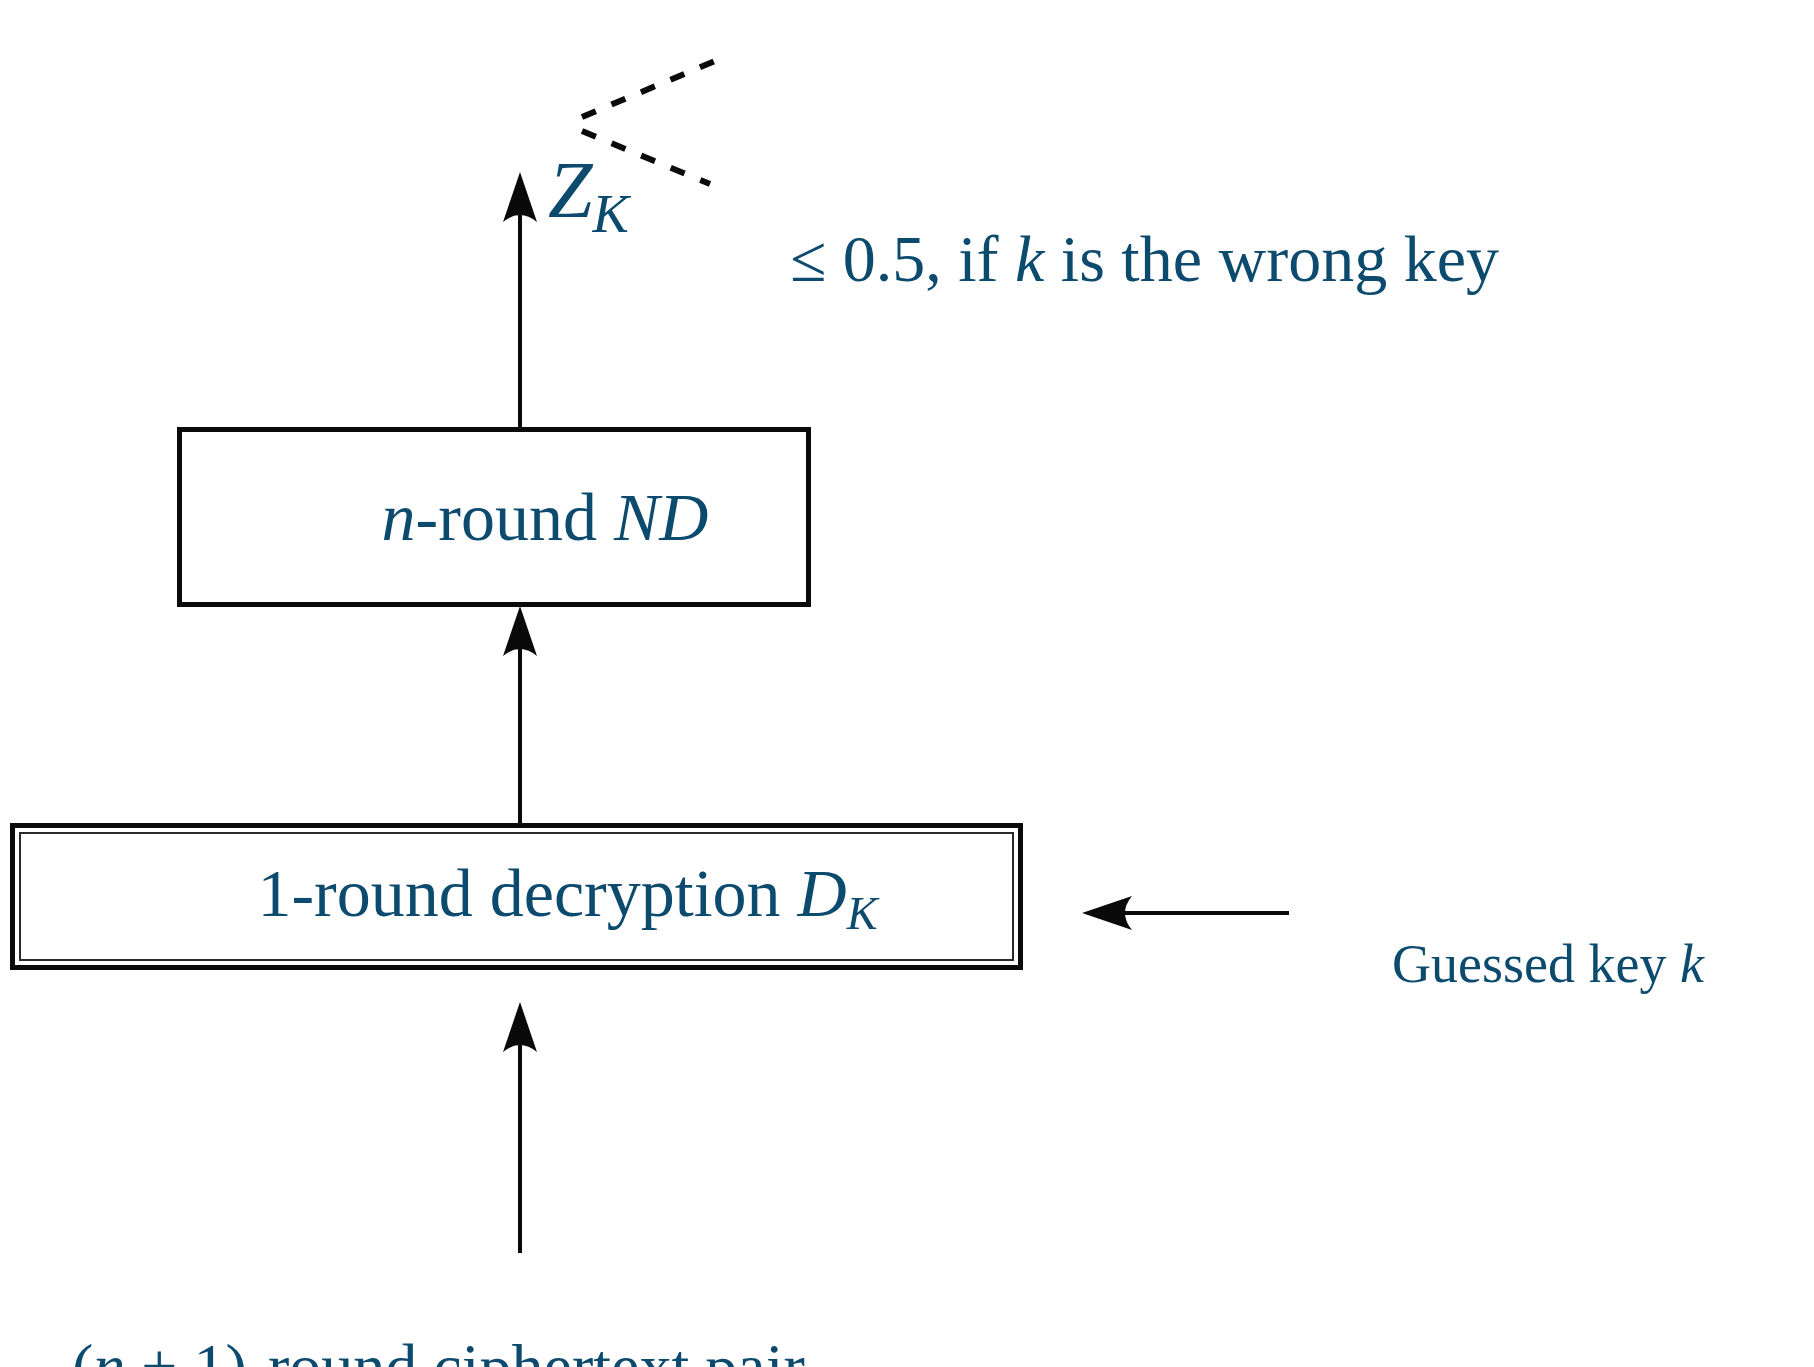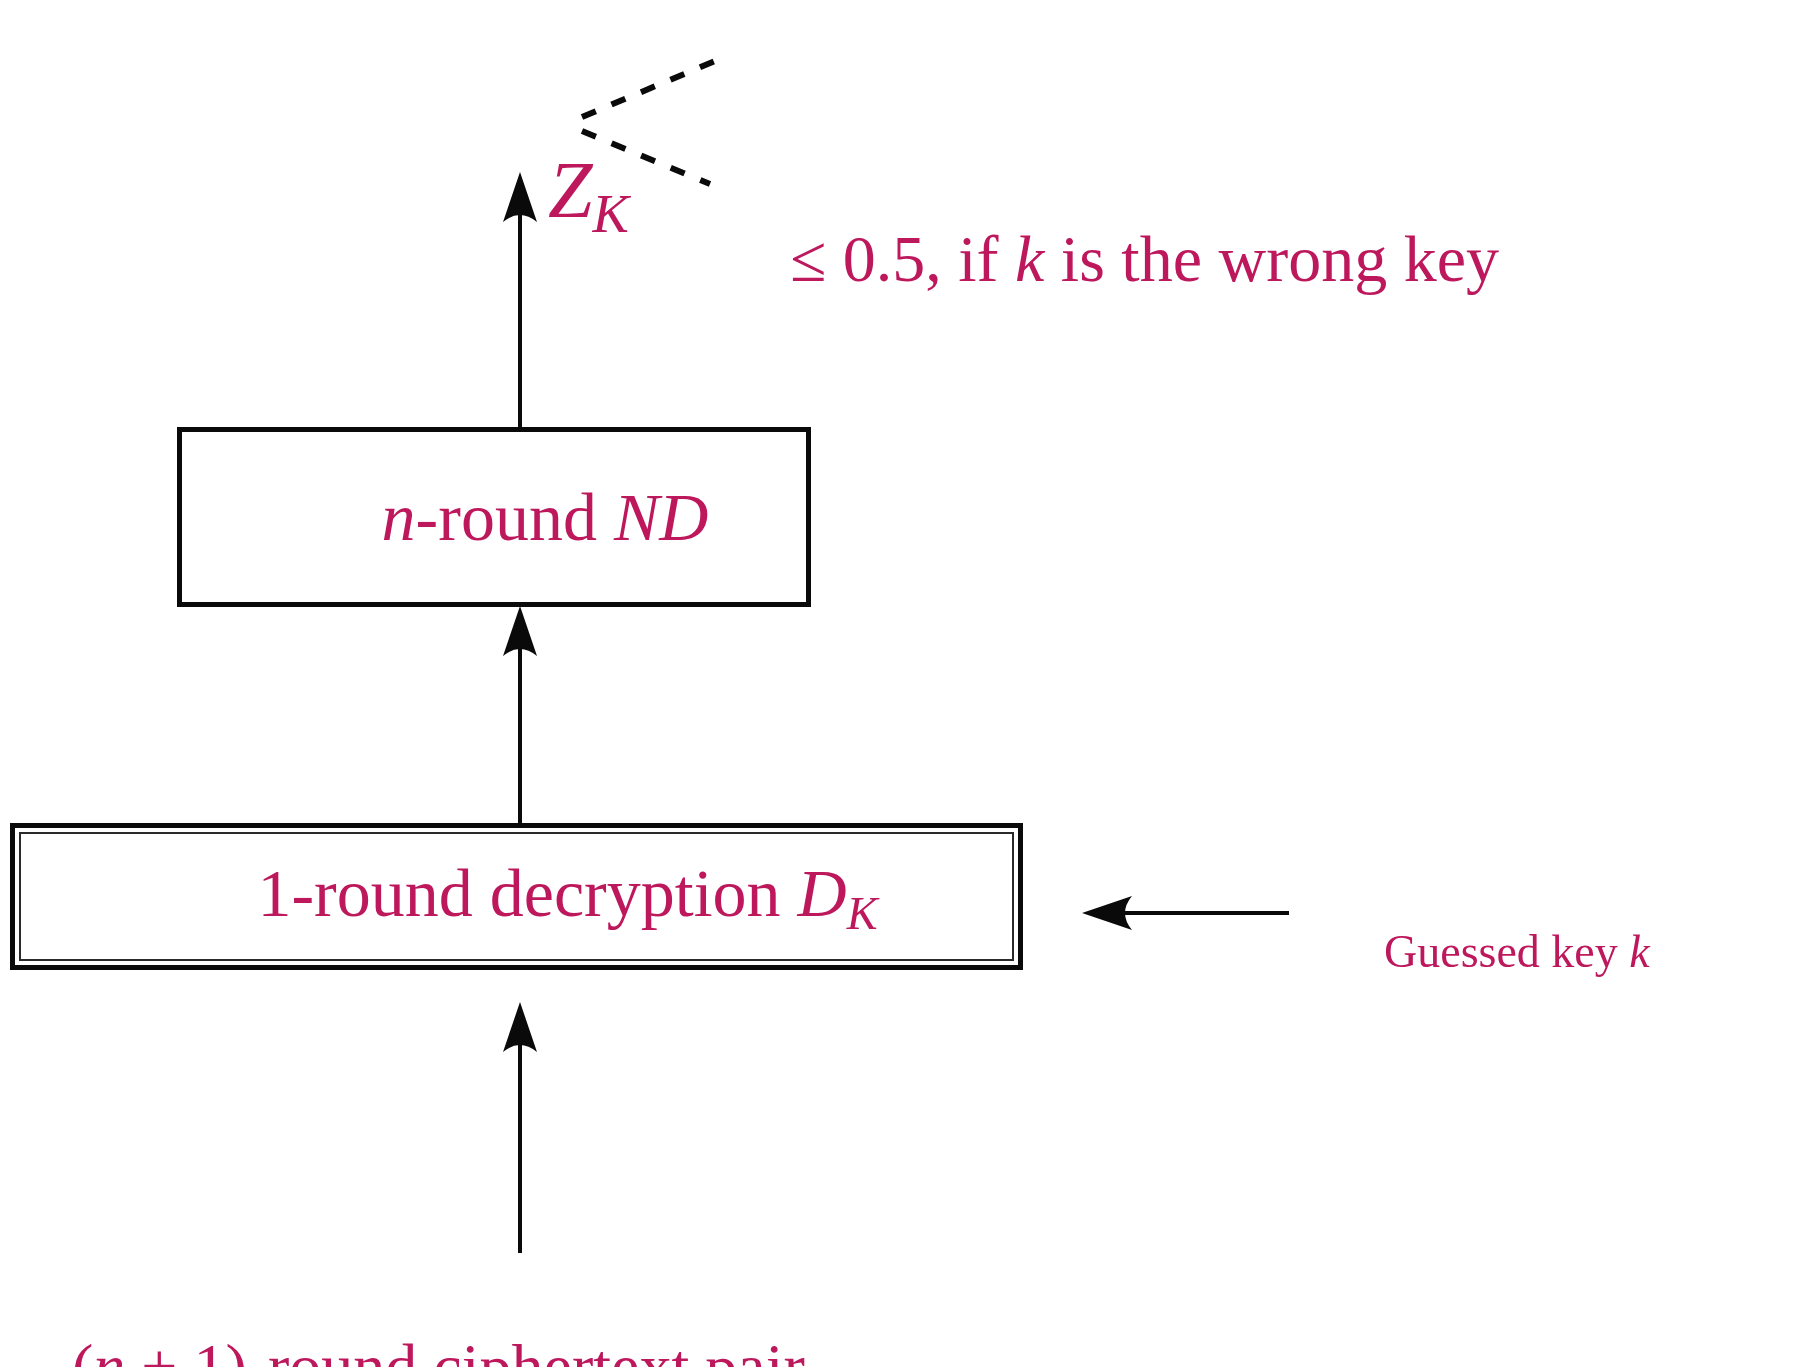--- a/index.html
+++ b/index.html
@@ -1,42 +1,42 @@
 <!DOCTYPE html>
 <html><head>
 <meta charset="utf-8">
 <style>
   html,body{margin:0;padding:0;background:#ffffff;}
   .canvas{
     position:relative;
     width:1814px;height:1367px;
     background:#ffffff;
     font-family:"Liberation Serif","DejaVu Serif",serif;
-    color:#be185d;
+    color:#0c4a6e;
     overflow:hidden;
   }
   svg.overlay{position:absolute;left:0;top:0;z-index:0;}
   .lbl{position:absolute;z-index:1;white-space:pre;line-height:1.1;}
   .var{font-style:italic;}
   .sub{font-style:italic;font-size:0.68em;vertical-align:-0.28em;letter-spacing:0;}
   .branch{font-size:66px;}
   .zk{font-size:80px;line-height:1;}
   .box{
     position:absolute;z-index:1;
     display:flex;align-items:center;justify-content:center;
     box-sizing:border-box;
     background:#ffffff;
   }
   .box .boxlabel{font-size:68px;white-space:pre;}
   .nd-box{border:5px solid #0a0a0a;}
   .decrypt-box{border:5px solid #0a0a0a;}
   .decrypt-box .inner-line{
     position:absolute;inset:4px;border:2px solid #2a2a2a;pointer-events:none;
   }
-  .guessed{font-size:46px;text-align:right;}
+  .guessed{font-size:54px;text-align:right;}
   .input-lbl{font-size:64px;}
 </style>
 </head>
 <body>
 
 <div class="canvas">
 
   <svg class="overlay" width="1814" height="1367" viewBox="0 0 1814 1367">
 
     <g>

